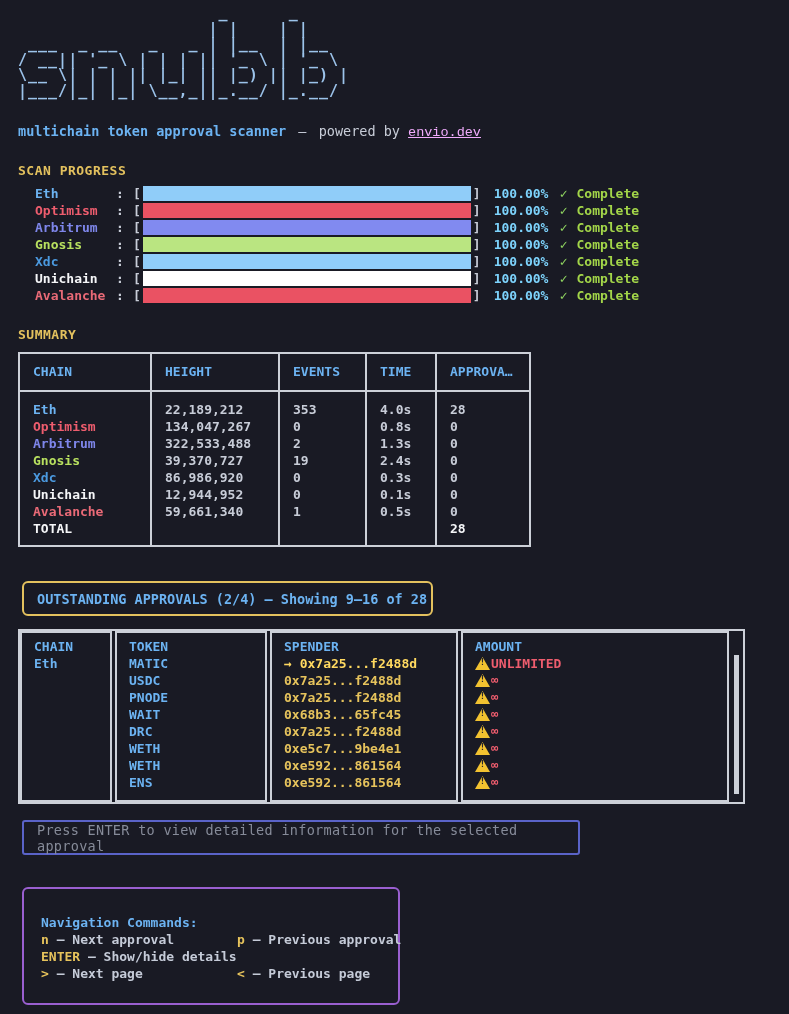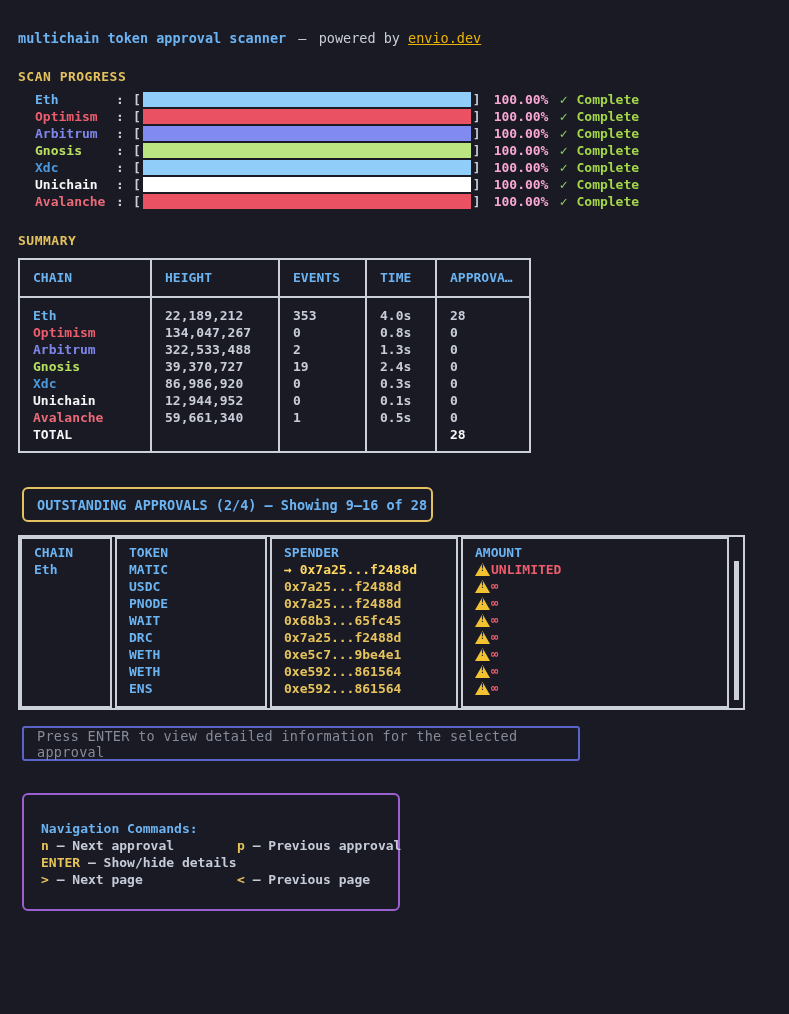--- a/index.html
+++ b/index.html
@@ -11,32 +11,32 @@
   
   .logo{
     margin:0; color:#9cc3ea; font-weight:bold;
     font-size:15px; line-height:15.5px; letter-spacing:1px; white-space:pre;
   }
   
   .subtitle{ margin-top:24px; font-size:13.5px; }
   .sub-title{ color:#6cb3f2; font-weight:bold; }
   .sub-sep{ color:#c8cdd8; margin:0 4px; }
   .sub-powered{ color:#c8cdd8; }
-  .sub-link{ color:#eab308; text-decoration:underline; cursor:pointer; }
+  .sub-link{ color:#f0abfc; text-decoration:underline; cursor:pointer;font-family:Liberation Mono, monospace; }
   
   .heading{ margin-top:23px; color:#e3c15e; font-weight:bold; letter-spacing:0.5px; }
   
   .progress{ margin-top:7px; }
   .prow{ display:flex; align-items:center; height:17px; }
   .plabel{ margin-left:17px; width:81px; font-weight:bold; }
   .pcolon{ width:17px; color:#c8cdd8; font-weight:bold; }
   .pbr{ color:#c8cdd8; font-weight:bold; }
   .pbar{ width:328px; height:15px; margin:0 2px; display:inline-block; background:#191a24; }
   .pfill{ display:block; width:100%; height:100%; }
-  .ppct{ margin-left:13px; width:64px; color:#f9a8d4; font-weight:bold; }
+  .ppct{ margin-left:13px; width:64px; color:#7dd3fc; font-weight:bold; }
   .pcheck{ color:#8fd460; font-weight:bold; margin-left:2px; }
   .pstatus{ margin-left:9px; color:#a3d649; font-weight:bold; }
   
   .summary{ border-collapse:collapse; border:2px solid #ccd0d8; margin-top:10px; table-layout:fixed; }
   .summary th,.summary td{
     border-left:2px solid #ccd0d8; text-align:left; font-size:13px; line-height:17px;
     padding:0 0 0 13px; font-weight:bold; overflow:hidden; white-space:nowrap;
   }
   .summary th:first-child,.summary td:first-child{ border-left:none; }
   .summary th{ color:#6cb3f2; padding-top:9px; padding-bottom:10px; border-bottom:2px solid #ccd0d8; }
@@ -99,20 +99,26 @@
   .navcell{ display:inline-block; }
   .navcell.c1{ width:196px; }
   .key{ color:#e6c35c; font-weight:bold; }
   .desc{ color:#c5cbd8; font-weight:bold; }
 </style>
 </head>
 <body>
 
 <div class="screen">
 
+  <pre class="logo">                    _      _     
+                   | |    | |    
+ ___  _ __   _   _ | |__  | |__  
+/ __|| '_ \ | | | || '_ \ | '_ \ 
+\__ \| | | || |_| || |_) || |_) |
+|___/|_| |_| \__,_||_.__/ |_.__/ </pre>
 
   <div class="subtitle">
     <span class="sub-title">multichain token approval scanner</span>
     <span class="sub-sep">—</span>
     <span class="sub-powered">powered by</span>
     <a class="sub-link">envio.dev</a>
   </div>
 
   <div class="heading">SCAN PROGRESS</div>
 

